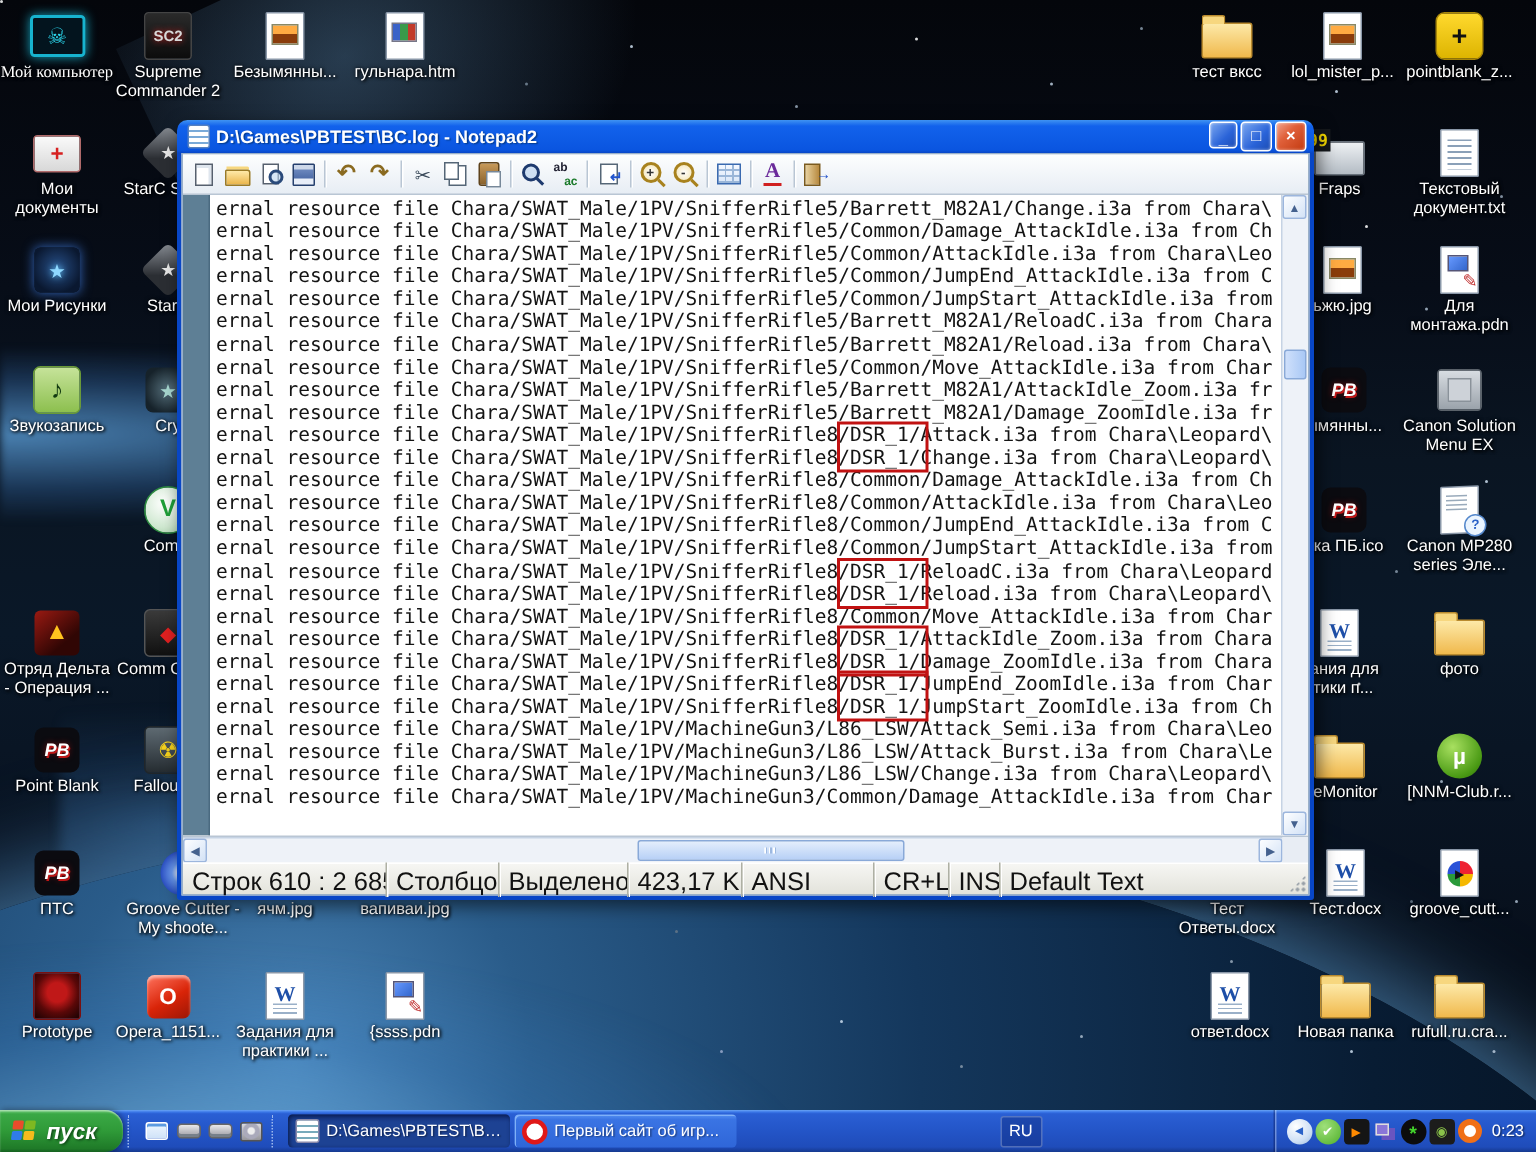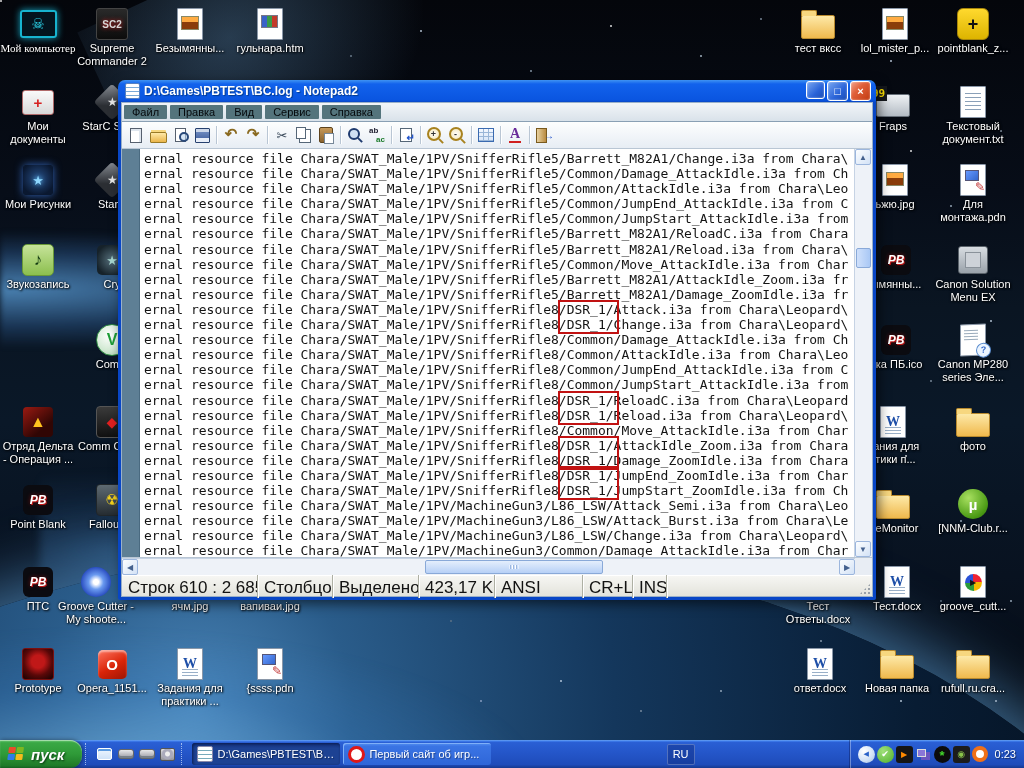--- a/index.html
+++ b/index.html
@@ -340,21 +340,21 @@
         <div class="ic k-cnc" data-glyph="◆"></div>
       </div>
       <div class="lbl">Comm Conqu</div>
     </div>
     <div class="dicon" style="left: 74px; top: 482px;">
       <div class="icwrap">
         <div class="ic k-fallout" data-glyph="☢"></div>
       </div>
       <div class="lbl">Fallou Ve</div>
     </div>
-    <div class="dicon" style="left: 58px; top: 564px;">
+    <div class="dicon" style="left: 84px; top: 564px;">
       <div class="icwrap">
         <div class="ic k-groove" data-glyph=""></div>
       </div>
       <div class="lbl">Groove Cutter - My shoote...</div>
     </div>
     <div class="dicon" style="left: 74px; top: 646px;">
       <div class="icwrap">
         <div class="ic k-opera" data-glyph="O"></div>
       </div>
       <div class="lbl">Opera_1151...</div>
@@ -527,27 +527,20 @@
   <div class="titlebar">
     <span class="title-icon"></span>
     <span class="title-text">D:\Games\PBTEST\BC.log - Notepad2</span>
     <span class="winbtns" id="winbtns">
         <span class="wb wb-minimize">_</span>
         <span class="wb wb-maximize">□</span>
         <span class="wb wb-close">×</span>
       </span>
   </div>
   <div class="inner">
-    <div class="menubar" id="menubar">
-        <span class="menu-item">Файл</span>
-        <span class="menu-item">Правка</span>
-        <span class="menu-item">Вид</span>
-        <span class="menu-item">Сервис</span>
-        <span class="menu-item">Справка</span>
-      </div>
     <div class="toolbar" id="toolbar">
         <span class="tbi tbi-new-file"></span>
         <span class="tbi tbi-open-file"></span>
         <span class="tbi tbi-browse-open"></span>
         <span class="tbi tbi-save-file"></span>
         <span class="tbsep"></span>
         <span class="tbi tbi-undo"></span>
         <span class="tbi tbi-redo"></span>
         <span class="tbsep"></span>
         <span class="tbi tbi-cut"></span>
@@ -620,20 +613,21 @@
       <div class="corner"></div>
     </div>
     <div class="statusbar" id="statusbar">
         <div class="seg">Строк 610 : 2 685</div>
         <div class="seg">Столбцов 224</div>
         <div class="seg">Выделено 0</div>
         <div class="seg">423,17 KB</div>
         <div class="seg">ANSI</div>
         <div class="seg">CR+LF</div>
         <div class="seg">INS</div>
+        <div class="seg">Default Text</div>
       </div>
   </div>
 </div>
 
 <div id="taskbar">
   <div class="startbtn">
     <span class="flag"></span>
     <span class="stext">пуск</span>
   </div>
   <div class="tsep"></div>

